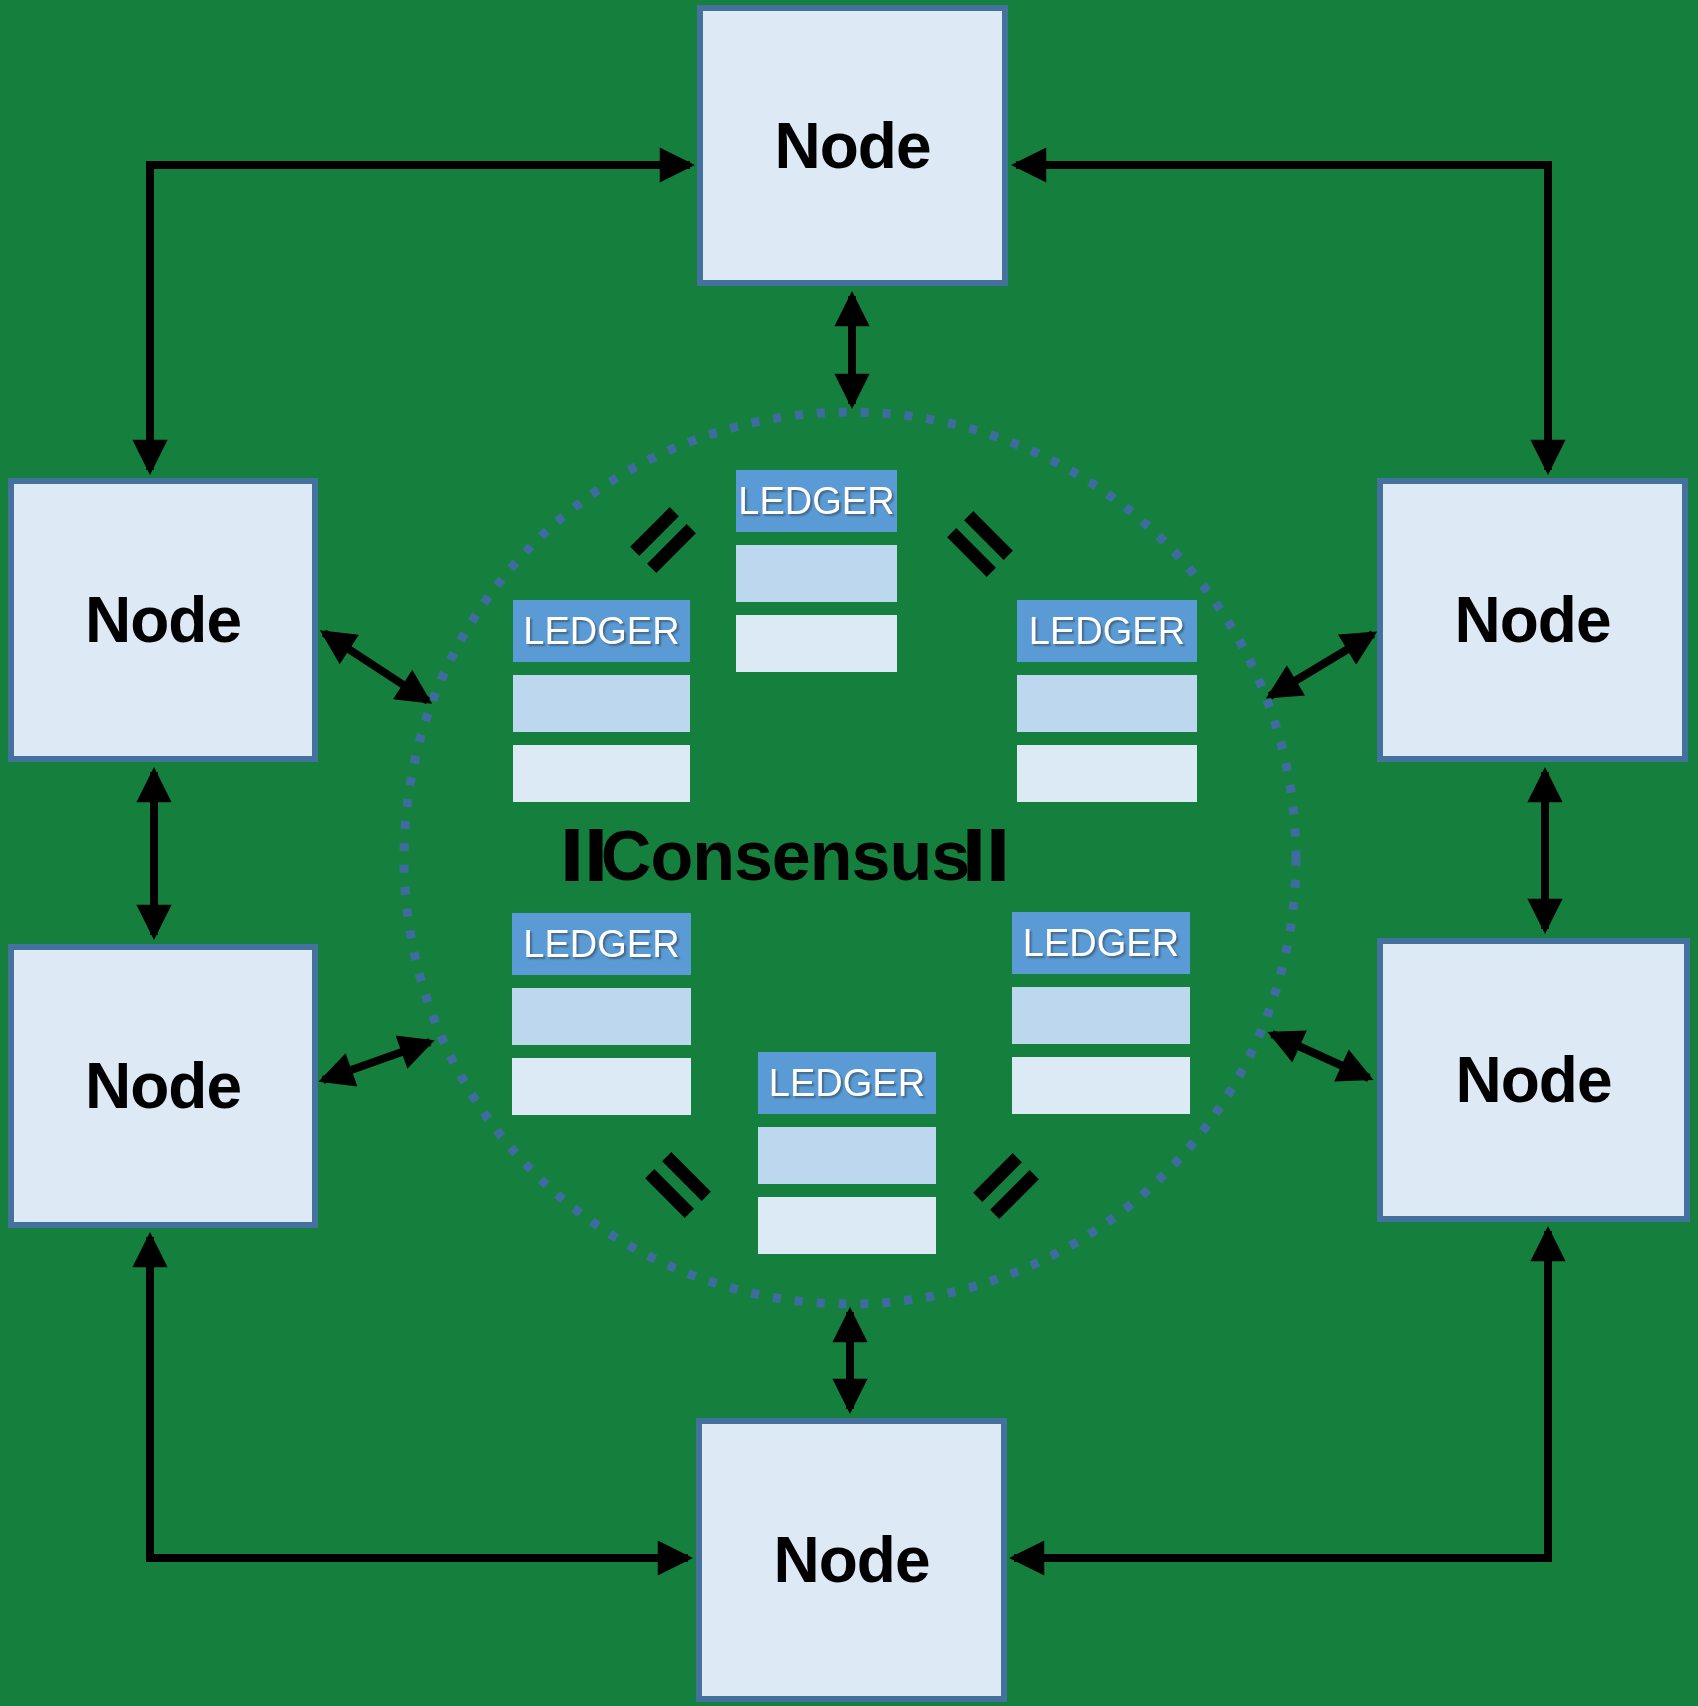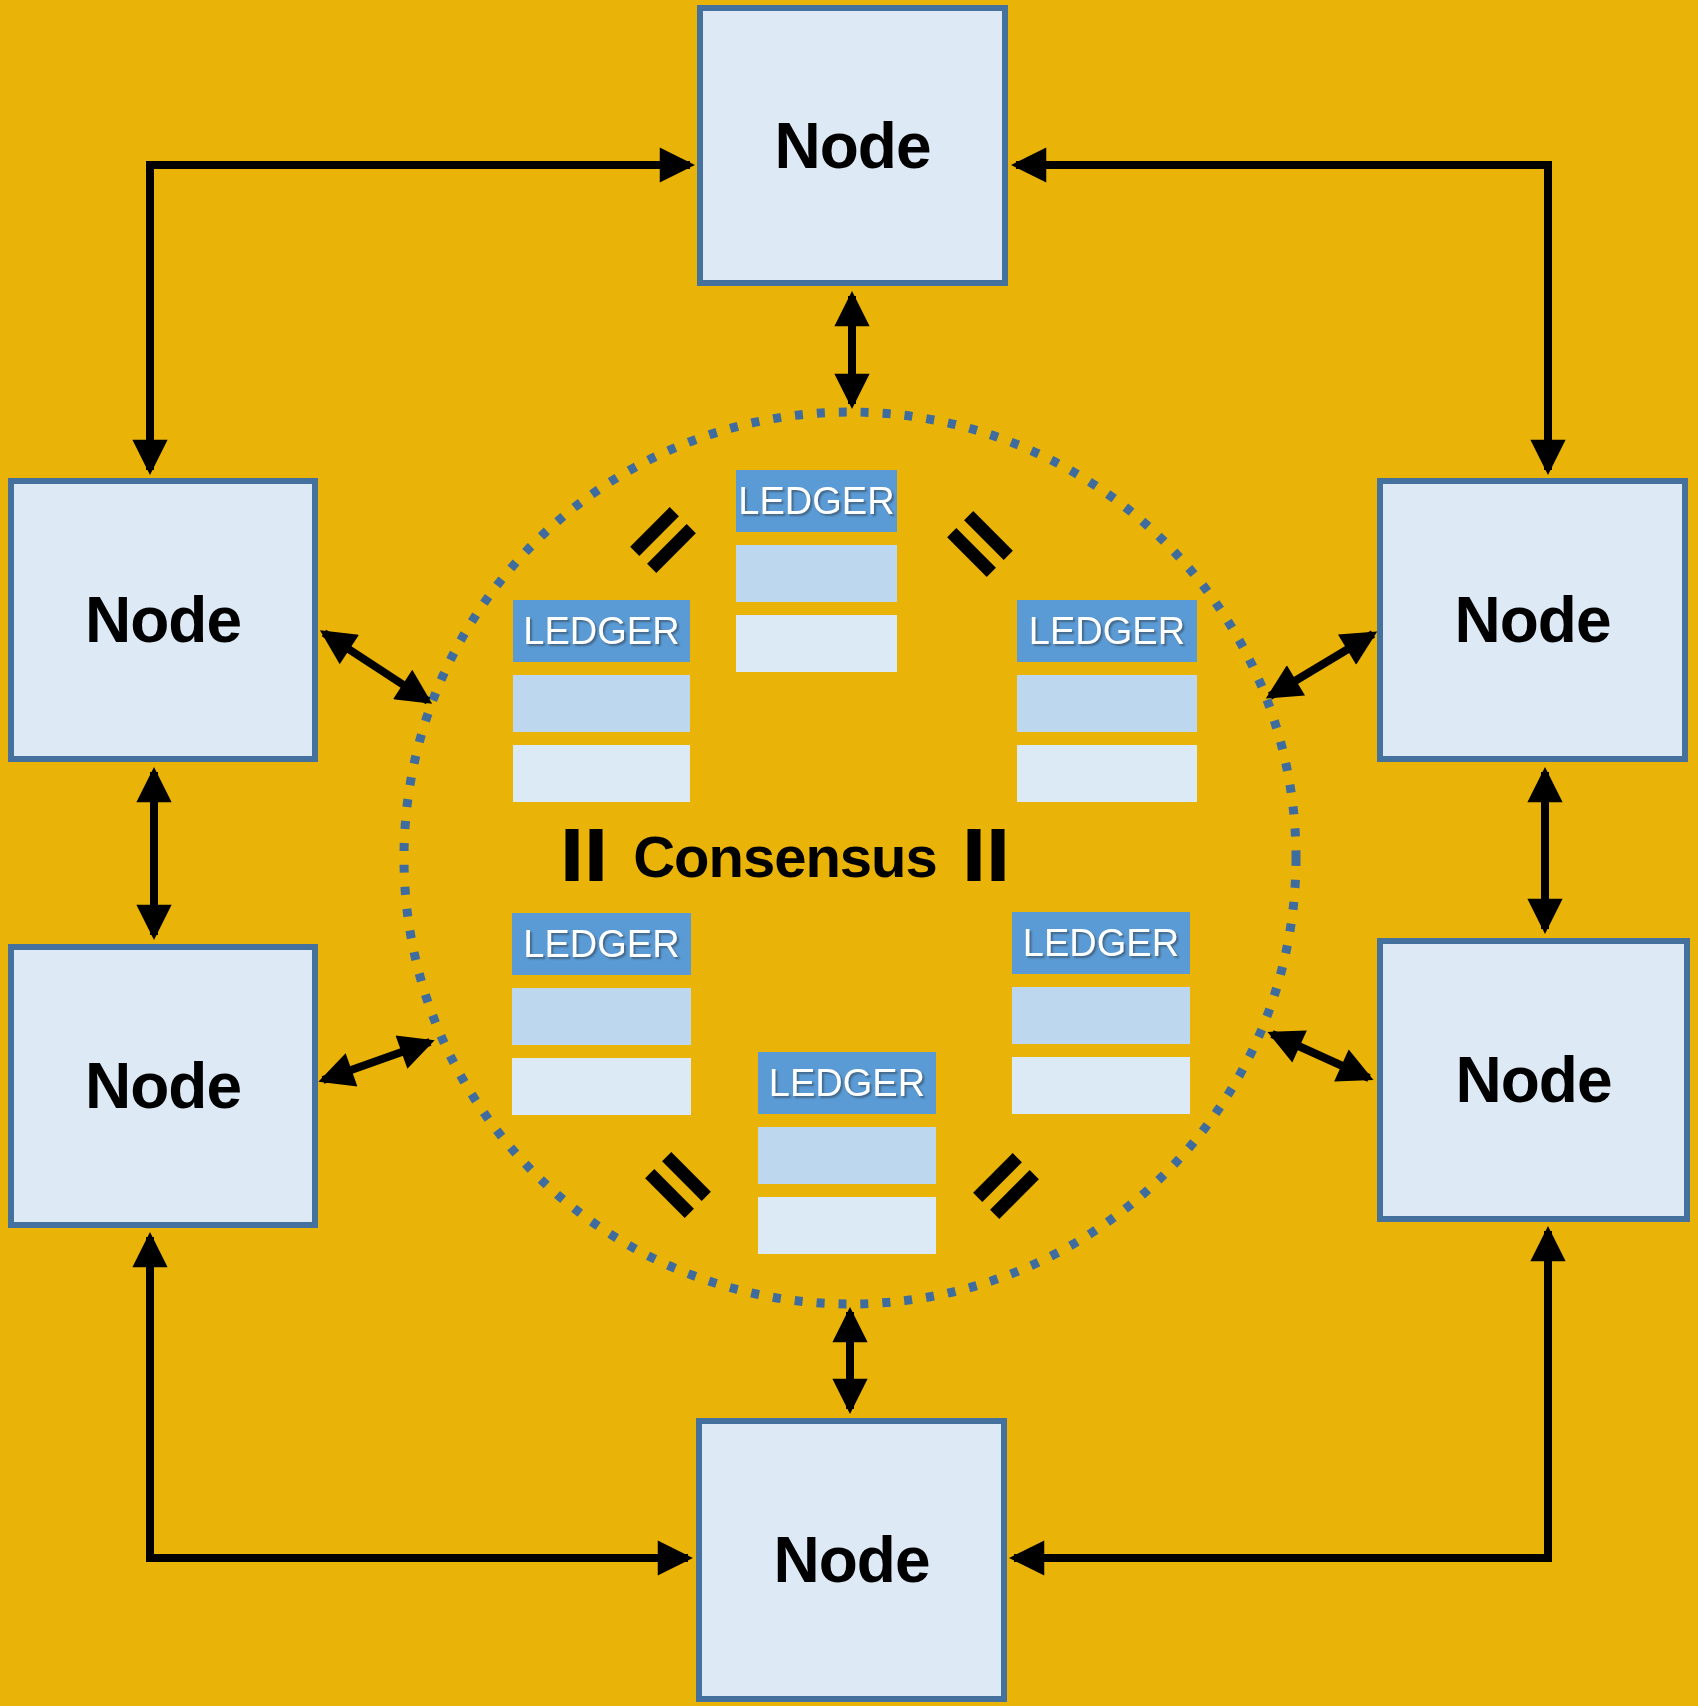--- a/index.html
+++ b/index.html
@@ -10,21 +10,21 @@
     --row-lighter:#dceaf6;
     --circle-dots:#3e6c9e;
     --arrow:#000000;
     --ink:#000000;
     --ledger-text:#ffffff;
   }
   html,body{margin:0;padding:0;background:#ffffff;}
   .canvas{
     position:relative;
     width:1698px;height:1706px;
-    background:#eab308;
+    background:#15803d;
     overflow:hidden;
     font-family:"Liberation Sans", sans-serif;
   }
   .layer{position:absolute;left:0;top:0;width:1698px;height:1706px;}
 
   .node{
     position:absolute;
     box-sizing:border-box;
     background:var(--node-fill);
     border:6px solid var(--node-border);
@@ -50,21 +50,21 @@
     text-shadow:2px 2px 2px rgba(40,40,40,0.45);
   }
   .ledger-row{height:57px;margin-top:13px;}
   .row-light{background:var(--row-light);}
   .row-lighter{background:var(--row-lighter);}
 
   .consensus{
     position:absolute;
     left:625px;top:816px;width:320px;height:80px;
     display:flex;align-items:center;justify-content:center;
-    font-size:58px;font-weight:bold;color:var(--ink);
+    font-size:70px;font-weight:bold;color:var(--ink);
     letter-spacing:-1px;
     white-space:nowrap;
   }
 
   svg .wire{stroke:var(--arrow);stroke-width:8;fill:none;}
   svg .eq{stroke:var(--arrow);stroke-width:13;}
   svg .dotring{stroke:var(--circle-dots);}
 </style>
 </head>
 <body>

